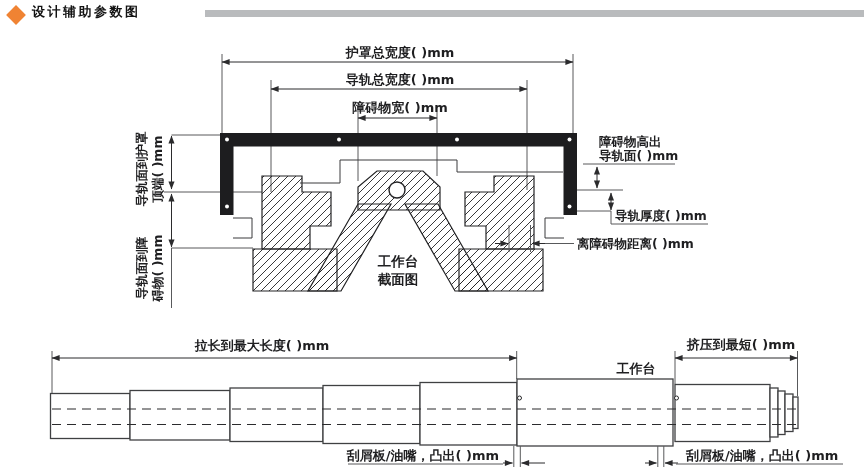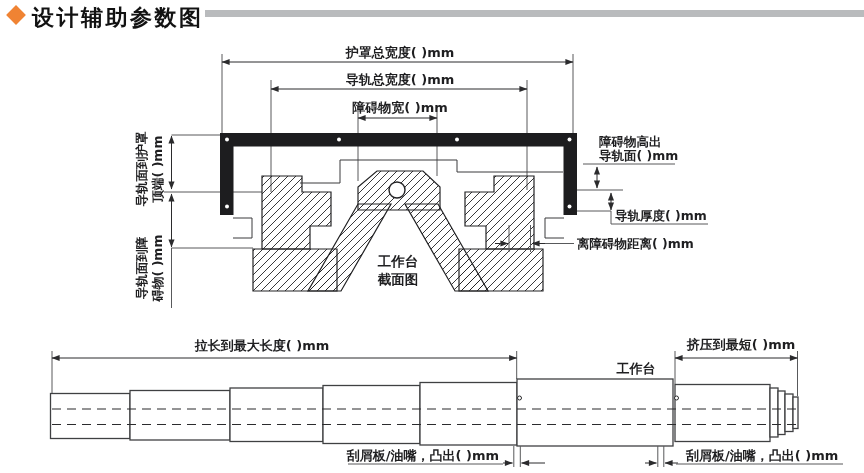--- a/index.html
+++ b/index.html
@@ -1,21 +1,21 @@
 <!DOCTYPE html>
 <html><head>
 <meta charset="utf-8">
 <style>
   html,body{margin:0;padding:0;background:#ffffff;}
   #page{position:relative;width:864px;height:473px;background:#ffffff;overflow:hidden;
         font-family:"DejaVu Sans","Liberation Sans",sans-serif;}
   #hdr{position:absolute;left:0;top:0;width:864px;height:32px;}
   #diamond{position:absolute;left:9px;top:8px;width:14px;height:14px;background:#F08333;
            transform:rotate(45deg);}
-  #title{position:absolute;left:32px;top:3px;font-size:22px;font-weight:bold;color:#121212;
+  #title{position:absolute;left:32px;top:3px;font-size:13px;font-weight:bold;color:#121212;
          letter-spacing:2.5px;white-space:nowrap;}
   #hbar{position:absolute;left:205px;top:10px;width:659px;height:7px;background:#b9bbbd;}
   svg{position:absolute;left:0;top:0;}
   .ln{stroke:#3a3a3c;stroke-width:1;fill:none;}
   .ext{stroke:#58595b;stroke-width:1;fill:none;}
   .dim{stroke:#2b2b2d;stroke-width:1;fill:none;}
   .dash{stroke:#2b2b2d;stroke-width:1.2;fill:none;stroke-dasharray:9 6;}
   .seg{fill:#ffffff;stroke:#3f4042;stroke-width:1.3;}
   .hat{fill:url(#hatch);stroke:#232325;stroke-width:1.2;}
   .cov{fill:#1d1d1f;stroke:none;}

